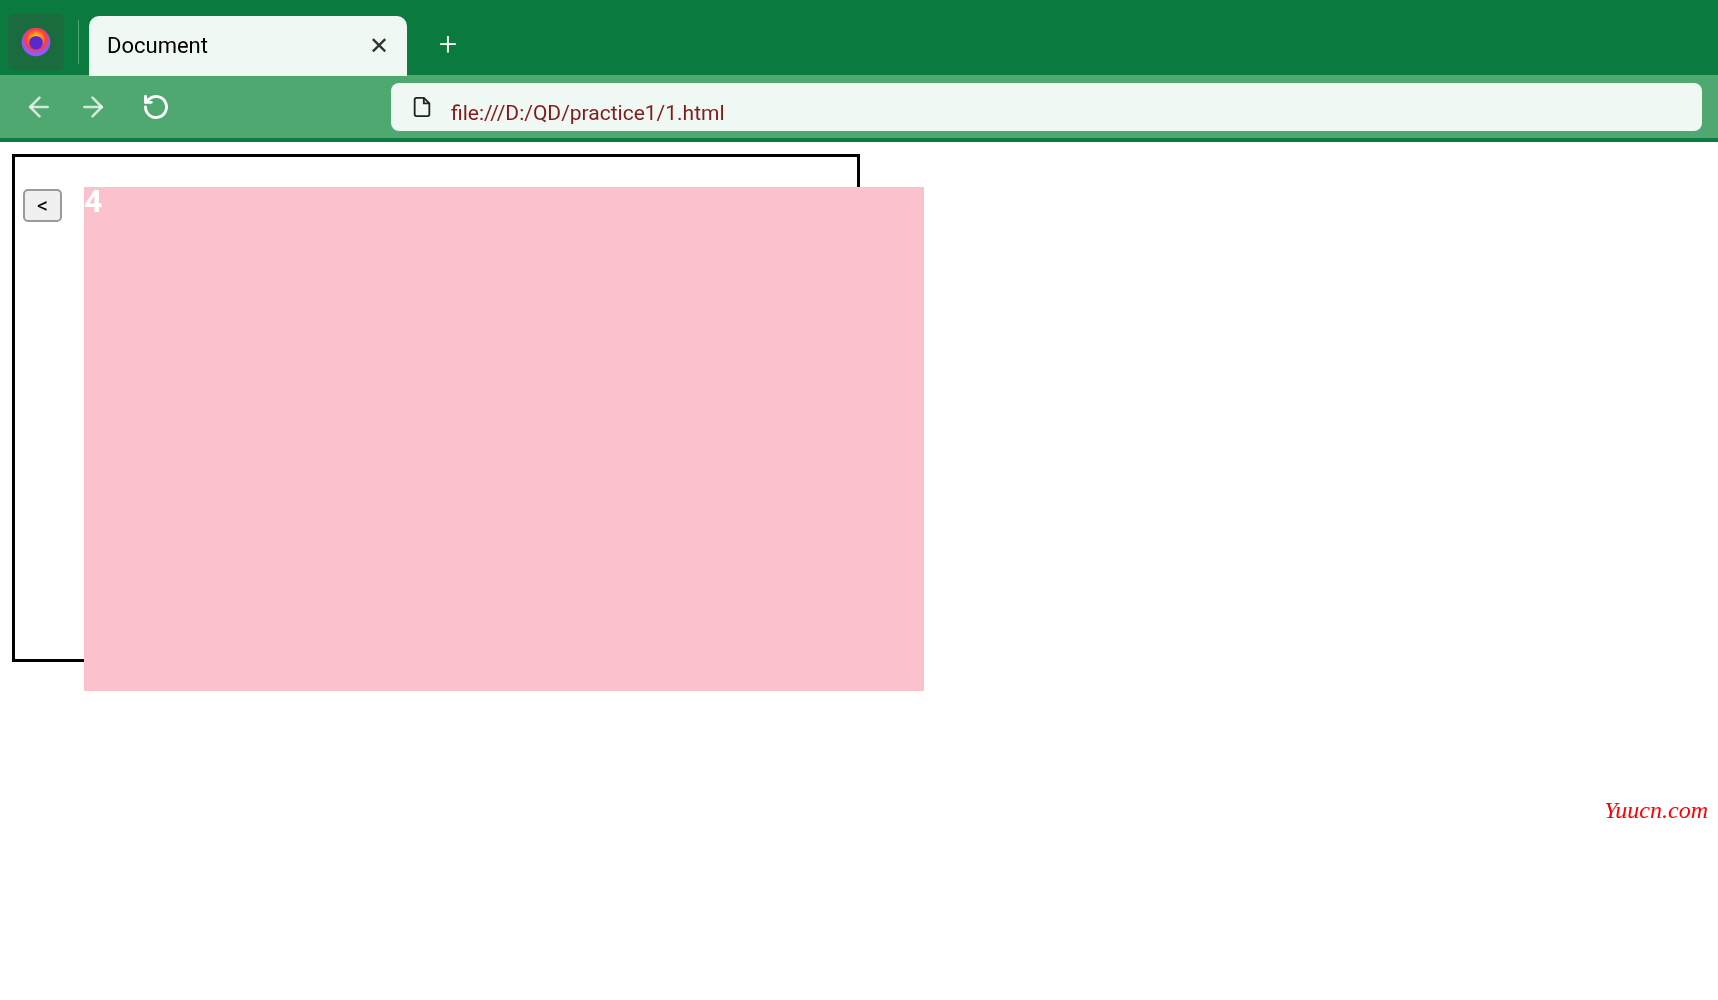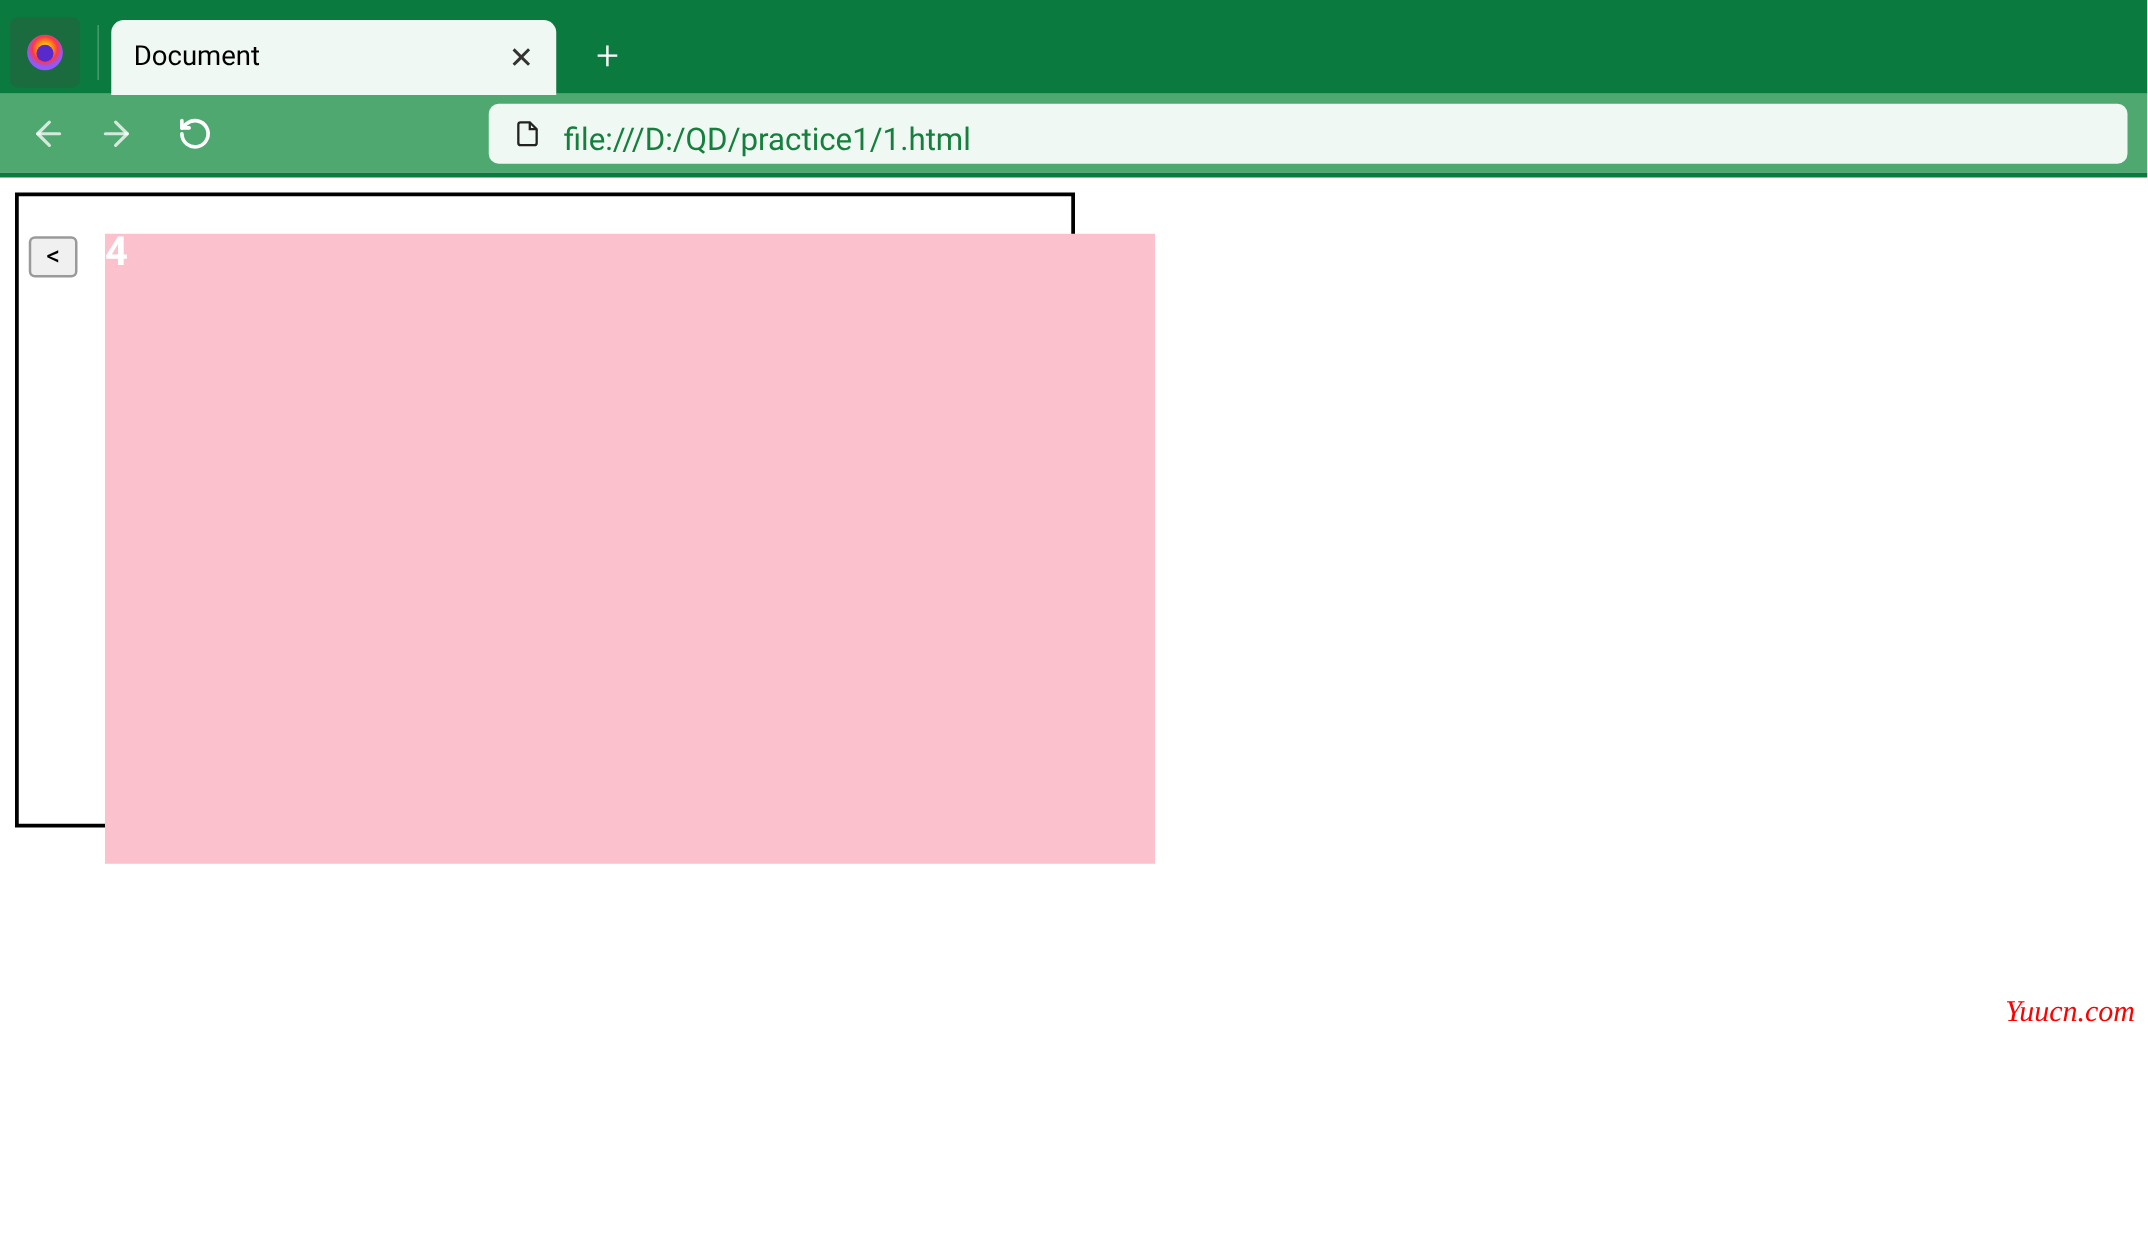--- a/index.html
+++ b/index.html
@@ -39,21 +39,21 @@
     .tab-divider {
       width: 1px;
       height: 44px;
       background: rgba(255,255,255,0.3);
       margin-right: 10px;
     }
     .tab {
       background: #eff8f2;
       border-radius: 10px 10px 0 0;
       height: 60px;
-      width: 356px;
+      width: 318px;
       display: flex;
       align-items: center;
       padding: 0 14px 0 18px;
       justify-content: space-between;
       margin-top: 8px;
     }
     .tab-title {
       font-size: 22px;
       color: #000;
     }
@@ -105,22 +105,22 @@
       display: flex;
       align-items: center;
       padding: 0 20px;
     }
     .url-icon {
       width: 22px;
       height: 26px;
       margin-right: 18px;
     }
     .url-text {
-      font-size: 25px;
-      color: #15803d;
+      font-size: 21px;
+      color: #7f1d1d;
       margin-top: 12px;
     }
     .toolbar-border {
       height: 4px;
       background: #0b7a3f;
     }
     .content {
       padding: 12px;
       position: relative;
     }

